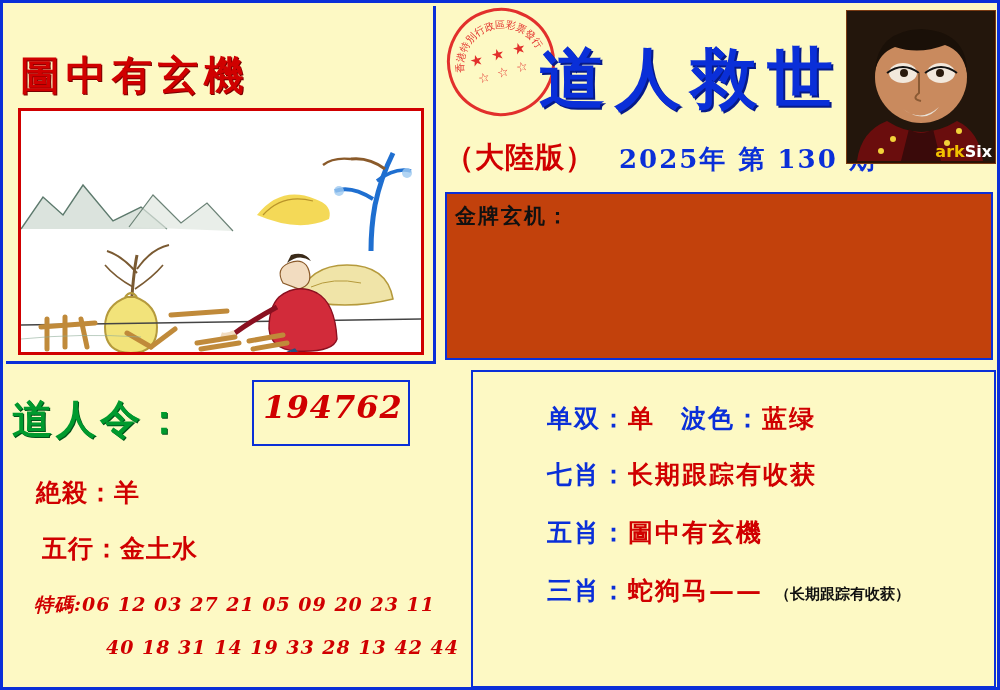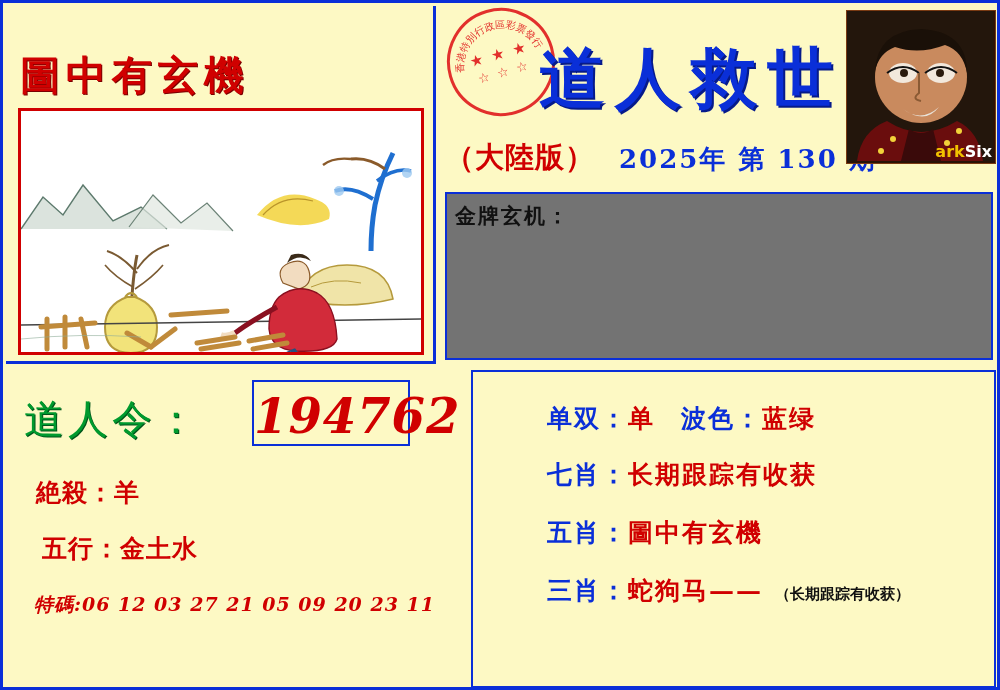--- a/index.html
+++ b/index.html
@@ -102,48 +102,48 @@
   .photo .mark{
     position:absolute;right:3px;bottom:2px;
     font-size:16px;color:#f2c200;font-weight:bold;
     font-family:"DejaVu Sans","Liberation Sans",sans-serif;
   }
   .photo .mark b{color:#ffffff;font-weight:bold;}
   .gold-box{
     position:absolute;left:6px;top:186px;width:548px;height:168px;
     border:2px solid #0a2fd8;
     box-sizing:border-box;
-    background:#737373;
+    background:#c2410c;
   }
   .gold-label{
     position:absolute;left:8px;top:8px;
     font-size:21px;font-weight:bold;color:#111;
     letter-spacing:2px;
   }
   
   .bl-panel{
     position:absolute;left:3px;top:361px;width:463px;height:326px;
     box-sizing:border-box;
   }
   .decree{
-    position:absolute;left:18px;top:28px;
-    font-size:40px;font-weight:normal;color:#009a2e;
+    position:absolute;left:6px;top:28px;
+    font-size:40px;font-weight:bold;color:#009a2e;
     font-family:"DejaVu Serif","Liberation Serif",serif;
     letter-spacing:4px;
     text-shadow:1px 1px 0 #00531a;
   }
   .decree-box{
     position:absolute;left:246px;top:16px;width:158px;height:66px;
     border:2px solid #0a2fd8;
     box-sizing:border-box;
     background:#fdf9c4;
   }
   .decree-num{
     position:absolute;left:0;top:6px;width:158px;text-align:center;
-    font-size:48px;font-weight:bold;color:#d00000;
+    font-size:32px;font-weight:bold;color:#d00000;
     font-family:"DejaVu Serif","Liberation Serif",serif;
     font-style:italic;
     letter-spacing:1px;
   }
   .kill{
     position:absolute;left:30px;top:112px;
     font-size:25px;font-weight:bold;color:#d00000;
     font-family:"DejaVu Serif","Liberation Serif",serif;
     letter-spacing:1px;
   }
@@ -311,20 +311,21 @@
   </div>
 
   <div class="bl-panel">
     <div class="decree">道人令：</div>
     <div class="decree-box">
       <div class="decree-num">194762</div>
     </div>
     <div class="kill">絶殺：羊</div>
     <div class="wuxing">五行：金土水</div>
     <div class="tema">特碼:06 12 03 27 21 05 09 20 23 11</div>
+    <div class="tema2">40 18 31 14 19 33 28 13 42 44</div>
   </div>
 
   <div class="br-panel">
 
     <div class="row r1">
       <span class="lbl">单双：</span><span class="val">单</span><span class="lbl" style="margin-left:26px">波色：</span><span class="val">蓝绿</span>
     </div>
 
     <div class="row r2">
       <span class="lbl">七肖：</span><span class="val">长期跟踪有收获</span>

